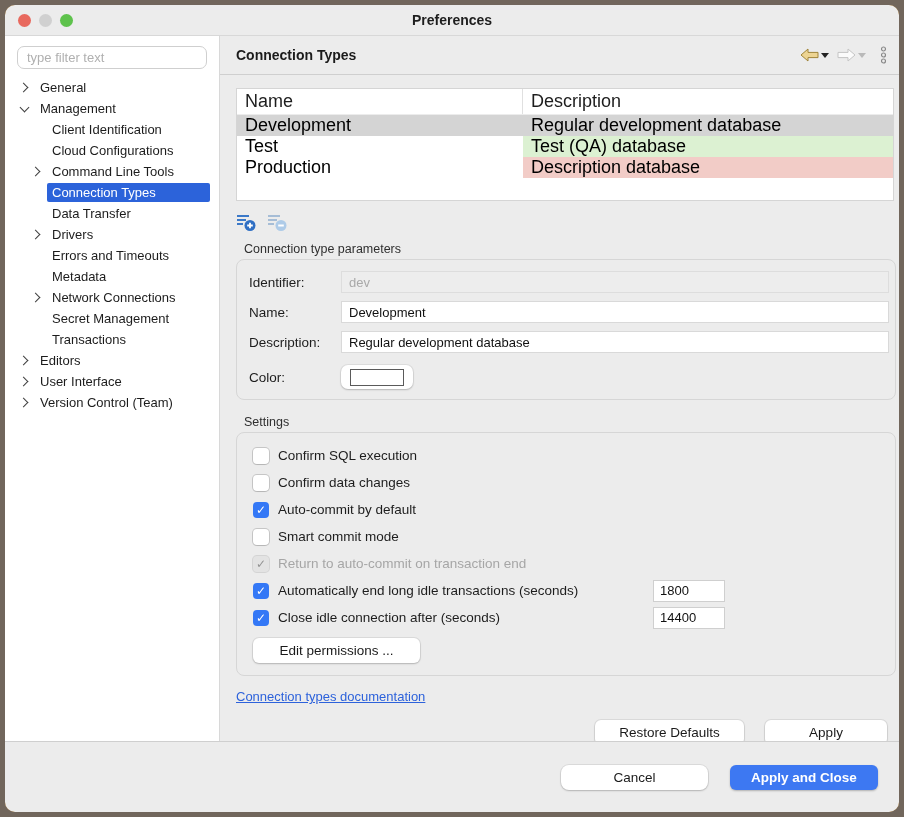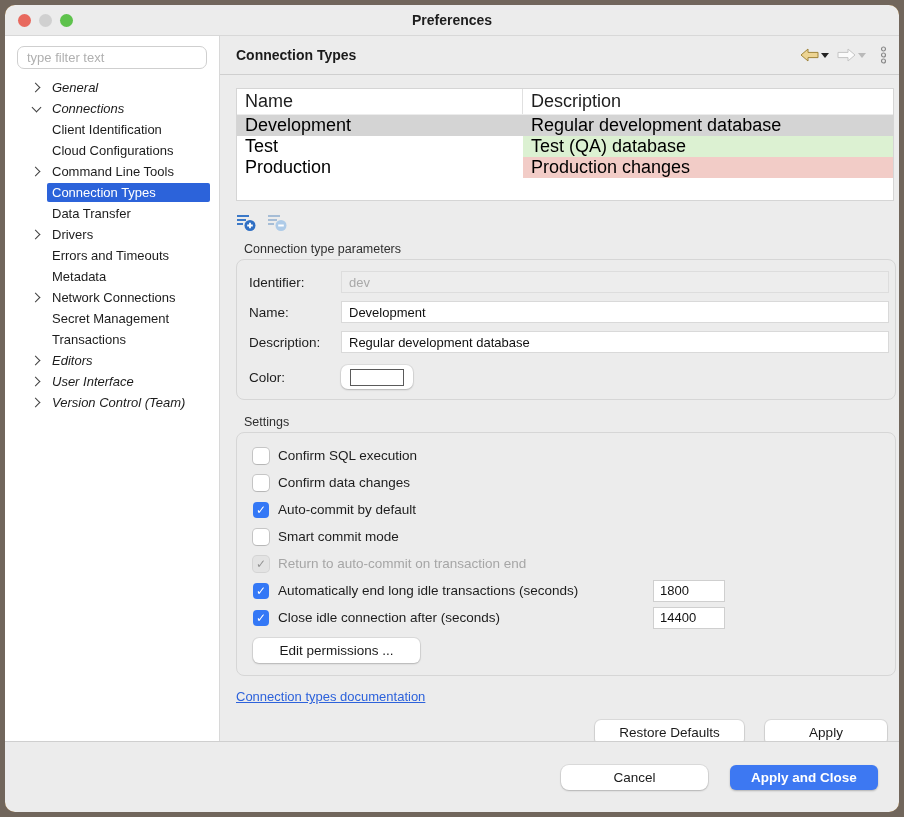--- a/index.html
+++ b/index.html
@@ -14,21 +14,21 @@
   .win-title { position:absolute; left:0; right:0; text-align:center; font-weight:bold; font-size:14px; color:#1e1e1e; }
 
   
   .main { flex:1 1 auto; display:flex; min-height:0; }
   .sidebar { width:215px; flex:0 0 215px; background:#ffffff; border-right:1px solid #d8d8d8; padding-top:10px; }
   .filterwrap { padding:0 12px; }
   .filter { width:100%; height:23px; border:1px solid #cfcfcf; border-radius:7px; background:#fff; font-size:13px; padding:0 9px; color:#222; outline:none; font-family:inherit; }
   .filter::placeholder { color:#b0b0b0; }
   .tree { margin-top:8px; font-size:13px; color:#1c1c1c; }
   .tree-row { height:21px; display:flex; align-items:center; cursor:default; }
-  .tree-row.lvl0 { padding-left:24px;font-style:italic; }
+  .tree-row.lvl0 { padding-left:12px; }
   .tree-row.lvl1 { padding-left:24px; }
   .chev { width:15px; flex:0 0 15px; display:inline-flex; justify-content:center; align-items:center; height:100%; }
   .chev.r::before, .chev.d::before { content:""; width:6px; height:6px; border-top:1.5px solid #3f3f3f; border-right:1.5px solid #3f3f3f; display:block; }
   .chev.r::before { transform:rotate(45deg); margin-left:-2px; }
   .chev.d::before { transform:rotate(135deg); margin-top:-3px; }
   .tree-label { padding:2px 5px; margin-left:3px; white-space:nowrap; }
   .tree-row.selected .tree-label { background:#2c63da; color:#fff; flex:1; margin-right:9px; border-radius:2px; }
 
   .content { flex:1 1 auto; background:#ececec; display:flex; flex-direction:column; min-width:0; }
   .content-header { height:39px; flex:0 0 39px; display:flex; align-items:center; border-bottom:1px solid #cfcfcf; padding:0 10px 0 16px; }
@@ -110,21 +110,21 @@
       <div class="filterwrap">
         <input class="filter" type="text" placeholder="type filter text" style="">
       </div>
       <div class="tree">
           <div class="tree-row lvl0">
             <span class="chev r"></span>
             <span class="tree-label">General</span>
           </div>
           <div class="tree-row lvl0">
             <span class="chev d"></span>
-            <span class="tree-label">Connections</span>
+            <span class="tree-label">Management</span>
           </div>
           <div class="tree-row lvl1">
             <span class="chev"></span>
             <span class="tree-label">Client Identification</span>
           </div>
           <div class="tree-row lvl1">
             <span class="chev"></span>
             <span class="tree-label">Cloud Configurations</span>
           </div>
           <div class="tree-row lvl1">
@@ -216,21 +216,21 @@
               <div class="trow sel" style="background: rgb(212, 212, 212);">
                 <div class="tcell name">Development</div>
                 <div class="tcell desc">Regular development database</div>
               </div>
               <div class="trow">
                 <div class="tcell name">Test</div>
                 <div class="tcell desc" style="background: rgb(220, 241, 210); text-align: right;">Test (QA) database</div>
               </div>
               <div class="trow">
                 <div class="tcell name">Production</div>
-                <div class="tcell desc" style="background: rgb(242, 204, 199);">Production changes</div>
+                <div class="tcell desc" style="background: rgb(242, 204, 199);">Description database</div>
               </div>
             </div>
           <div class="tfiller"></div>
         </div>
 
         <div class="mini-toolbar">
           <button class="mini-btn">
             <svg width="21" height="19" viewBox="0 0 21 19">
               <line x1="1" y1="3" x2="13" y2="3" stroke="#3c79c8" stroke-width="2"></line>
               <line x1="1" y1="7" x2="10" y2="7" stroke="#3c79c8" stroke-width="2"></line>

